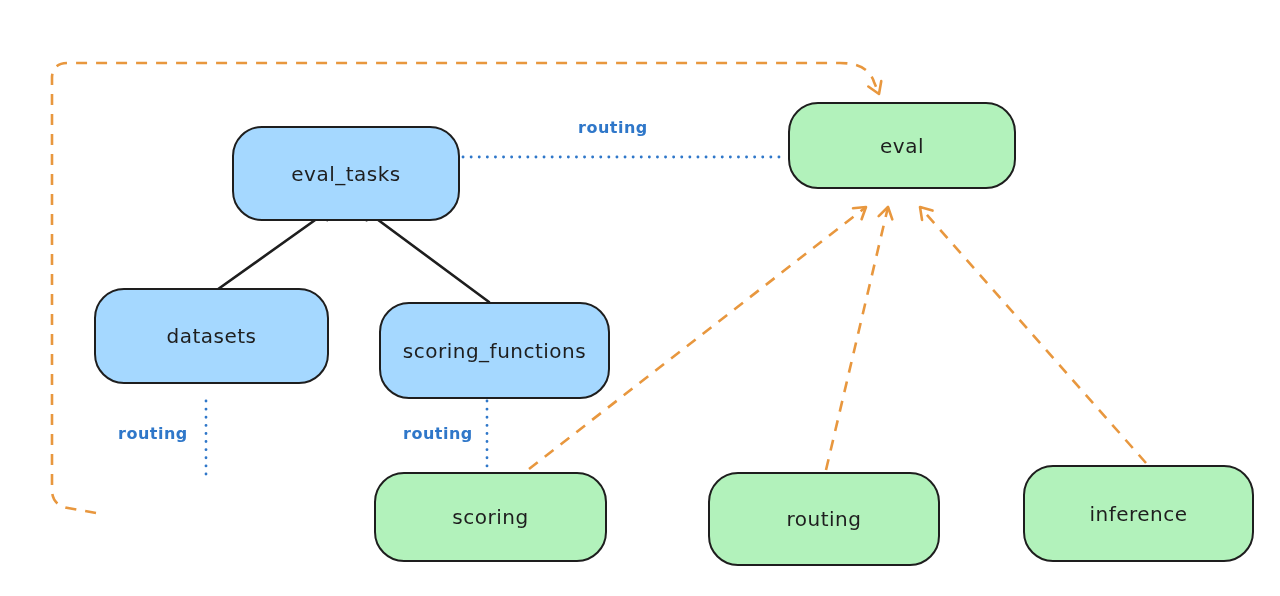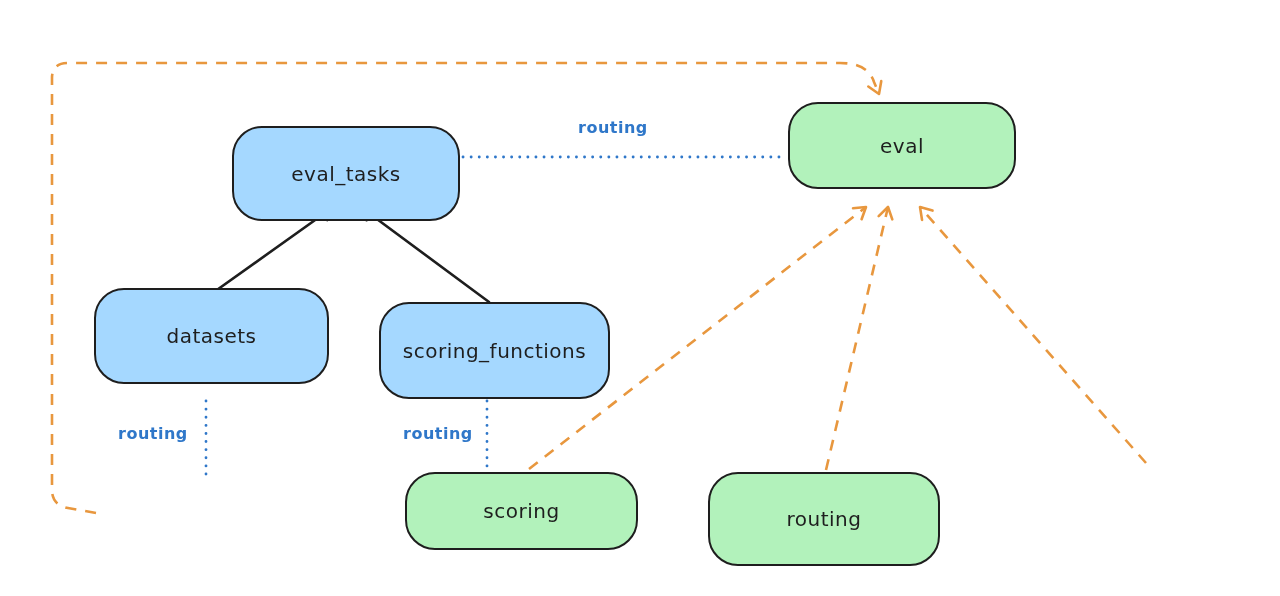--- a/index.html
+++ b/index.html
@@ -82,28 +82,31 @@
 
   <div class="node node-blue" style="left:94px; top:288px; width:235px; height:96px;">
     <span>datasets</span>
   </div>
 
   <div class="node node-blue" style="left:379px; top:302px; width:231px; height:97px;">
     <span>scoring_functions</span>
   </div>
 
 
-  <div class="node node-green" style="left:405px; top:472px; width:233px; height:78px;text-align:center;">
+  <div class="node node-green" style="left:374px; top:472px; width:233px; height:90px;text-align:center;">
     <span>scoring</span>
   </div>
 
   <div class="node node-green" style="left:708px; top:472px; width:232px; height:94px;">
     <span>routing</span>
   </div>
 
+  <div class="node node-green" style="left:1023px; top:465px; width:231px; height:97px;">
+    <span>inference</span>
+  </div>
 
   <div class="edge-label" style="left:578px; top:118px;">routing</div>
 
   <div class="edge-label" style="left:118px; top:424px;">routing</div>
 
   <div class="edge-label" style="left:403px; top:424px;">routing</div>
 
 </div>
 
 </body></html>

